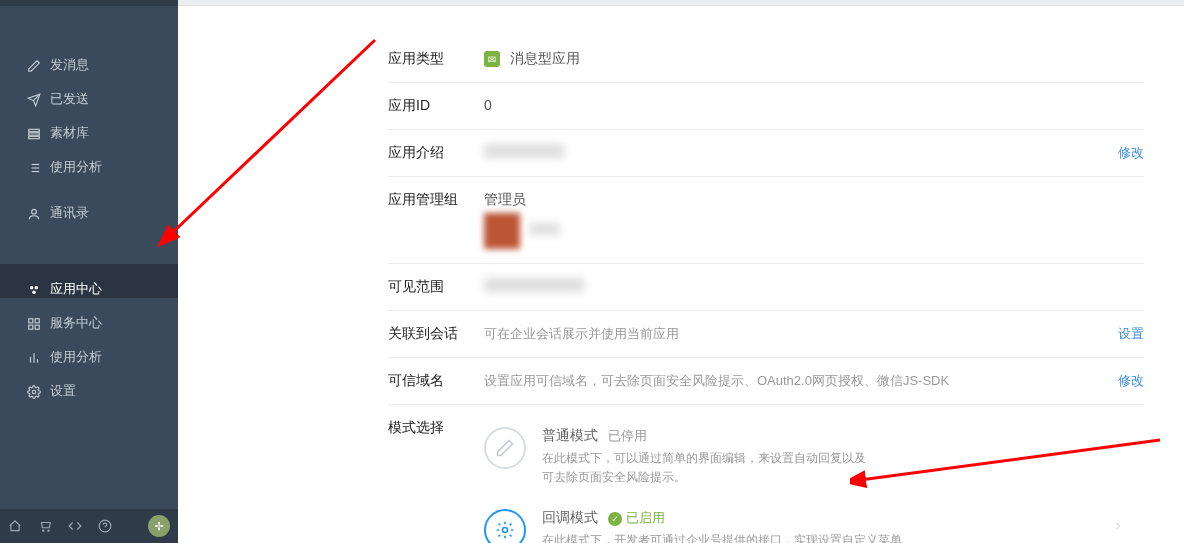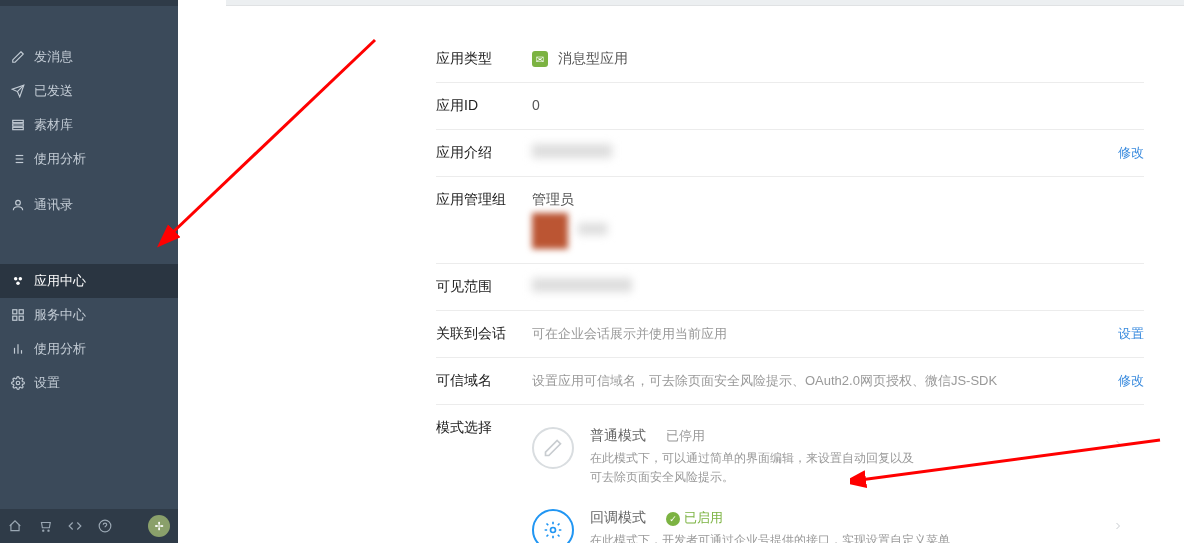--- a/index.html
+++ b/index.html
@@ -1,48 +1,48 @@
 <!DOCTYPE html>
 <html><head>
 <meta charset="utf-8">
 <style>
 * { margin: 0; padding: 0; box-sizing: border-box; }
 body { font-family: "Microsoft YaHei", Arial, sans-serif; font-size: 13px; color: #333; background: #fff; width: 1184px; height: 543px; overflow: hidden; position: relative; }
 
 .sidebar { position: absolute; left: 0; top: 0; width: 178px; height: 543px; background: #3b4a5a; color: #c3ccd5; }
 .sidebar-top { background: #2f3b48; height: 6px; }
-.sidebar-item { display: flex; align-items: center; height: 34px; padding-left: 10px; cursor: pointer; color: #c3ccd5; }
+.sidebar-item { display: flex; align-items: flex-end; height: 34px; padding-left: 26px; cursor: pointer; color: #c3ccd5; }
 .sidebar-item.active { background: #2a3541; color: #fff; margin-top: 42px; }
 .sidebar-item .icon { width: 16px; height: 16px; margin-right: 8px; display: inline-flex; align-items: center; justify-content: center; }
 .sidebar-item .label { font-size: 13px; }
 .sidebar-group-gap { height: 12px; }
 .bottom-bar { position: absolute; left: 0; bottom: 0; width: 178px; height: 34px; background: #2f3b48; display: flex; align-items: center; padding: 0 8px; gap: 16px; }
 .bottom-bar .bicon { width: 14px; height: 14px; color: #9aa7b3; cursor: pointer; }
 .bottom-bar .avatar { width: 22px; height: 22px; border-radius: 50%; background: #8aa06b; margin-left: auto; display: flex; align-items: center; justify-content: center; font-size: 11px; color: #fff; }
 
-.content { position: absolute; left: 178px; top: 0; right: 0; bottom: 0; background: #fff; overflow: hidden; margin-left: 48px; }
+.content { position: absolute; left: 178px; top: 0; right: 0; bottom: 0; background: #fff; overflow: hidden; }
 .topbar { height: 6px; background: #eceff1; border-bottom: 1px solid #e0e2e4; }
 .form-area { padding: 30px 40px 0 210px; }
 .row { display: flex; border-bottom: 1px solid #ececec; padding: 14px 0; align-items: flex-start; position: relative; }
 .row.no-border { border-bottom: none; }
 .row-label { width: 96px; color: #222; font-size: 14px; flex-shrink: 0; }
 .row-value { flex: 1; color: #555; font-size: 14px; }
 .row-action { color: #3a8bde; font-size: 13px; cursor: pointer; margin-left: 12px; white-space: nowrap; }
 .dim-text { color: #999; font-size: 13px; }
 
 .pill-badge { display: inline-flex; align-items: center; justify-content: center; width: 16px; height: 16px; border-radius: 3px; background: #7cb342; color: #fff; font-size: 10px; margin-right: 6px; vertical-align: middle; }
 .blur-block { filter: blur(4px); background: repeating-linear-gradient(90deg, #ccc, #eee 4px, #ccc 8px); display: inline-block; }
 .blur1 { width: 80px; height: 14px; }
 .blur2 { width: 100px; height: 14px; }
 .ava-sm { width: 36px; height: 36px; background: #bb5533; filter: blur(3px); display: inline-block; vertical-align: middle; margin-right: 6px; margin-top: 4px; }
 
 .mode-option { display: flex; align-items: flex-start; padding: 8px 0 14px 0; position: relative; }
 .mode-icon { width: 42px; height: 42px; border-radius: 50%; border: 2px solid #d9dde0; display: flex; align-items: center; justify-content: center; margin-right: 16px; flex-shrink: 0; }
 .mode-icon.active { border-color: #2196f3; }
-.mode-body .title-line { display: flex; align-items: center; gap: 20px; margin-bottom: 4px; }
+.mode-body .title-line { display: flex; align-items: center; gap: 10px; margin-bottom: 4px; }
 .mode-title { color: #666; font-size: 14px; }
 .mode-status { color: #999; font-size: 13px; }
 .mode-status .ok-dot { display: inline-flex; width: 14px; height: 14px; border-radius: 50%; background: #7cb342; color: #fff; align-items: center; justify-content: center; font-size: 9px; margin-right: 4px; vertical-align: middle; }
 .mode-status.enabled { color: #7cb342; }
 .mode-desc { color: #999; font-size: 12px; line-height: 1.6; max-width: 420px; }
 .chevron { position: absolute; right: 0; top: 18px; color: #c8ccd0; }
 
 
 .arrow-svg { position: absolute; pointer-events: none; }
 </style>

